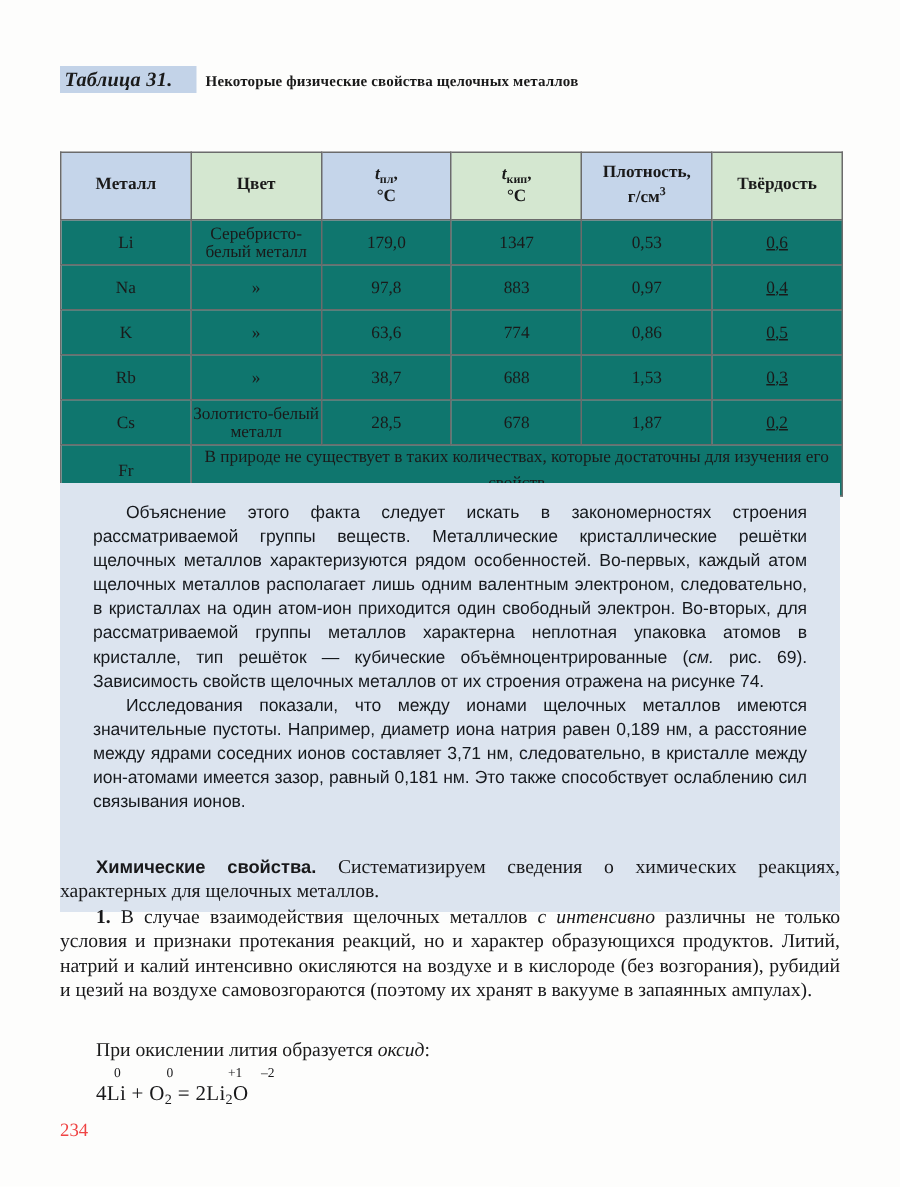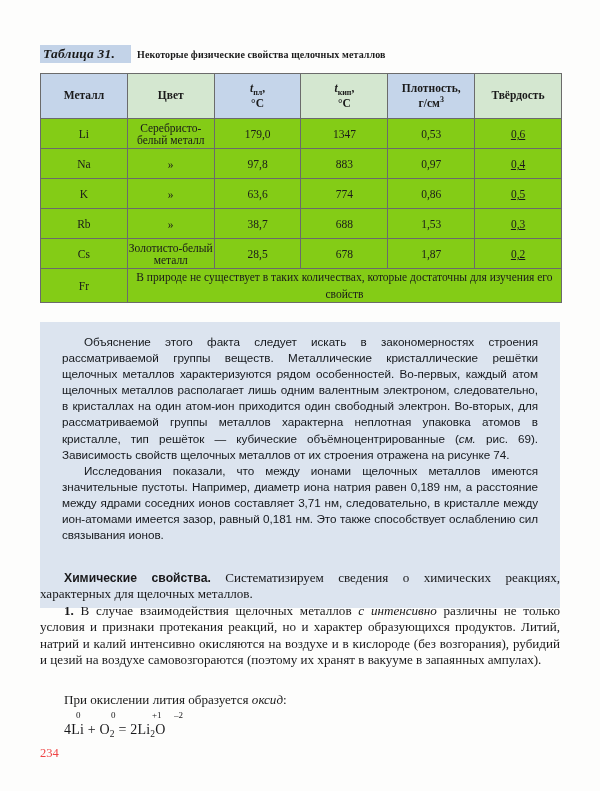--- a/index.html
+++ b/index.html
@@ -57,20 +57,21 @@
     position: absolute;
     left: 40px;
     top: 73px;
     width: 522px;
   }
   table.props {
     border-collapse: collapse;
     width: 522px;
     table-layout: fixed;
     font-family: "Liberation Serif", serif;
+    margin-top: 28px;
   }
   table.props th, table.props td {
     border: 1px solid #6b6b6b;
     text-align: center;
     vertical-align: middle;
     font-size: 11.5px;
     padding: 0;
   }
   table.props thead th {
     height: 44px;
@@ -87,21 +88,21 @@
   }
   .hd-sup {
     font-size: 8px;
     vertical-align: super;
     font-weight: bold;
   }
   .ital-t { font-style: italic; font-weight: bold; }
 
   table.props tbody td {
     height: 29px;
-    background: #84cc16;
+    background: #0f766e;
   }
   td.c-metal { width: 68px; }
   td.c-color { width: 176px; text-align: center; }
   td.c-tpl   { width: 56px; }
   td.c-tkip  { width: 56px; }
   td.c-dens  { width: 88px; }
   td.c-hard  { width: 76px; text-decoration: underline; }
 
   td.note-cell {
     text-align: left;

